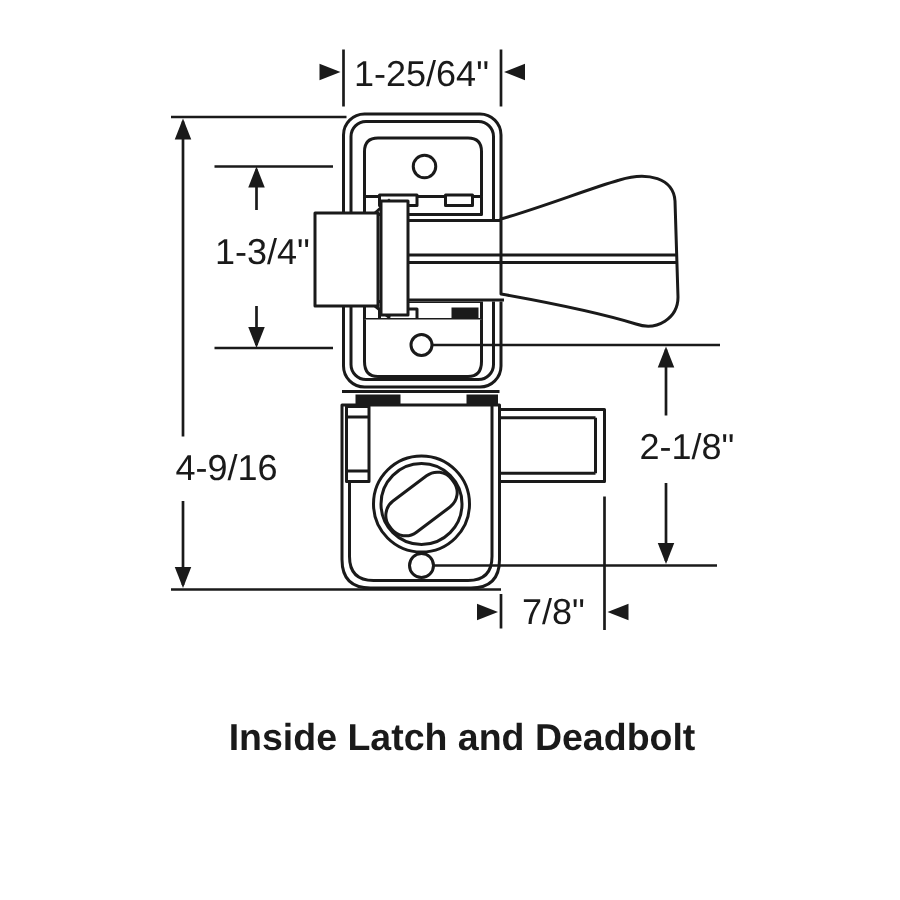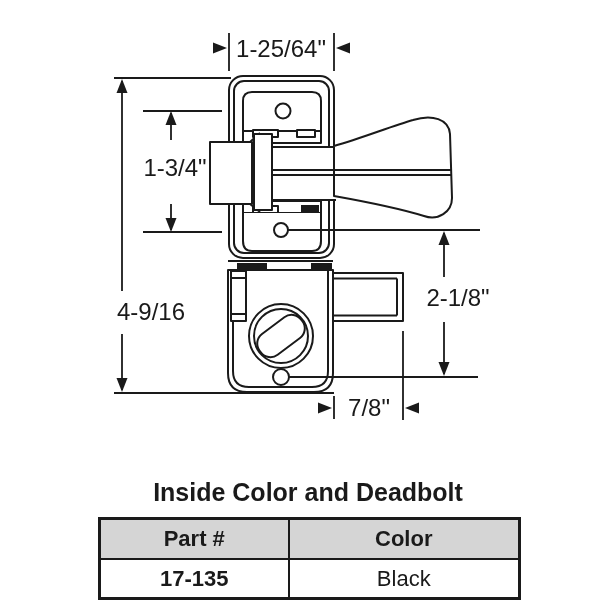--- a/index.html
+++ b/index.html
@@ -158,32 +158,16 @@
 
     <g>
       <line class="dim" x1="334" y1="396" x2="334" y2="419"></line>
       <line class="dim" x1="403" y1="331" x2="403" y2="420"></line>
       <polygon class="fb" points="332,408 318,402.5 318,413.5"></polygon>
       <polygon class="fb" points="405,408 419,402.5 419,413.5"></polygon>
       <text class="dimlabel" x="369" y="416" text-anchor="middle">7/8"</text>
     </g>
   </svg>
 
-  <div class="title">Inside Color and Deadbolt</div>
+  <div class="title">Inside Latch and Deadbolt</div>
 
-  <table class="spec">
-    <colgroup>
-        <col style="width:189px">
-        <col style="width:231px">
-      </colgroup>
-    <tbody>
-        <tr>
-      <th>Part #</th>
-      <th>Color</th>
-    </tr>
-    <tr>
-      <td class="bold">17-135</td>
-      <td class="normal">Black</td>
-    </tr>
-  </tbody>
-    </table>
 
 </div>
 
 </body></html>

